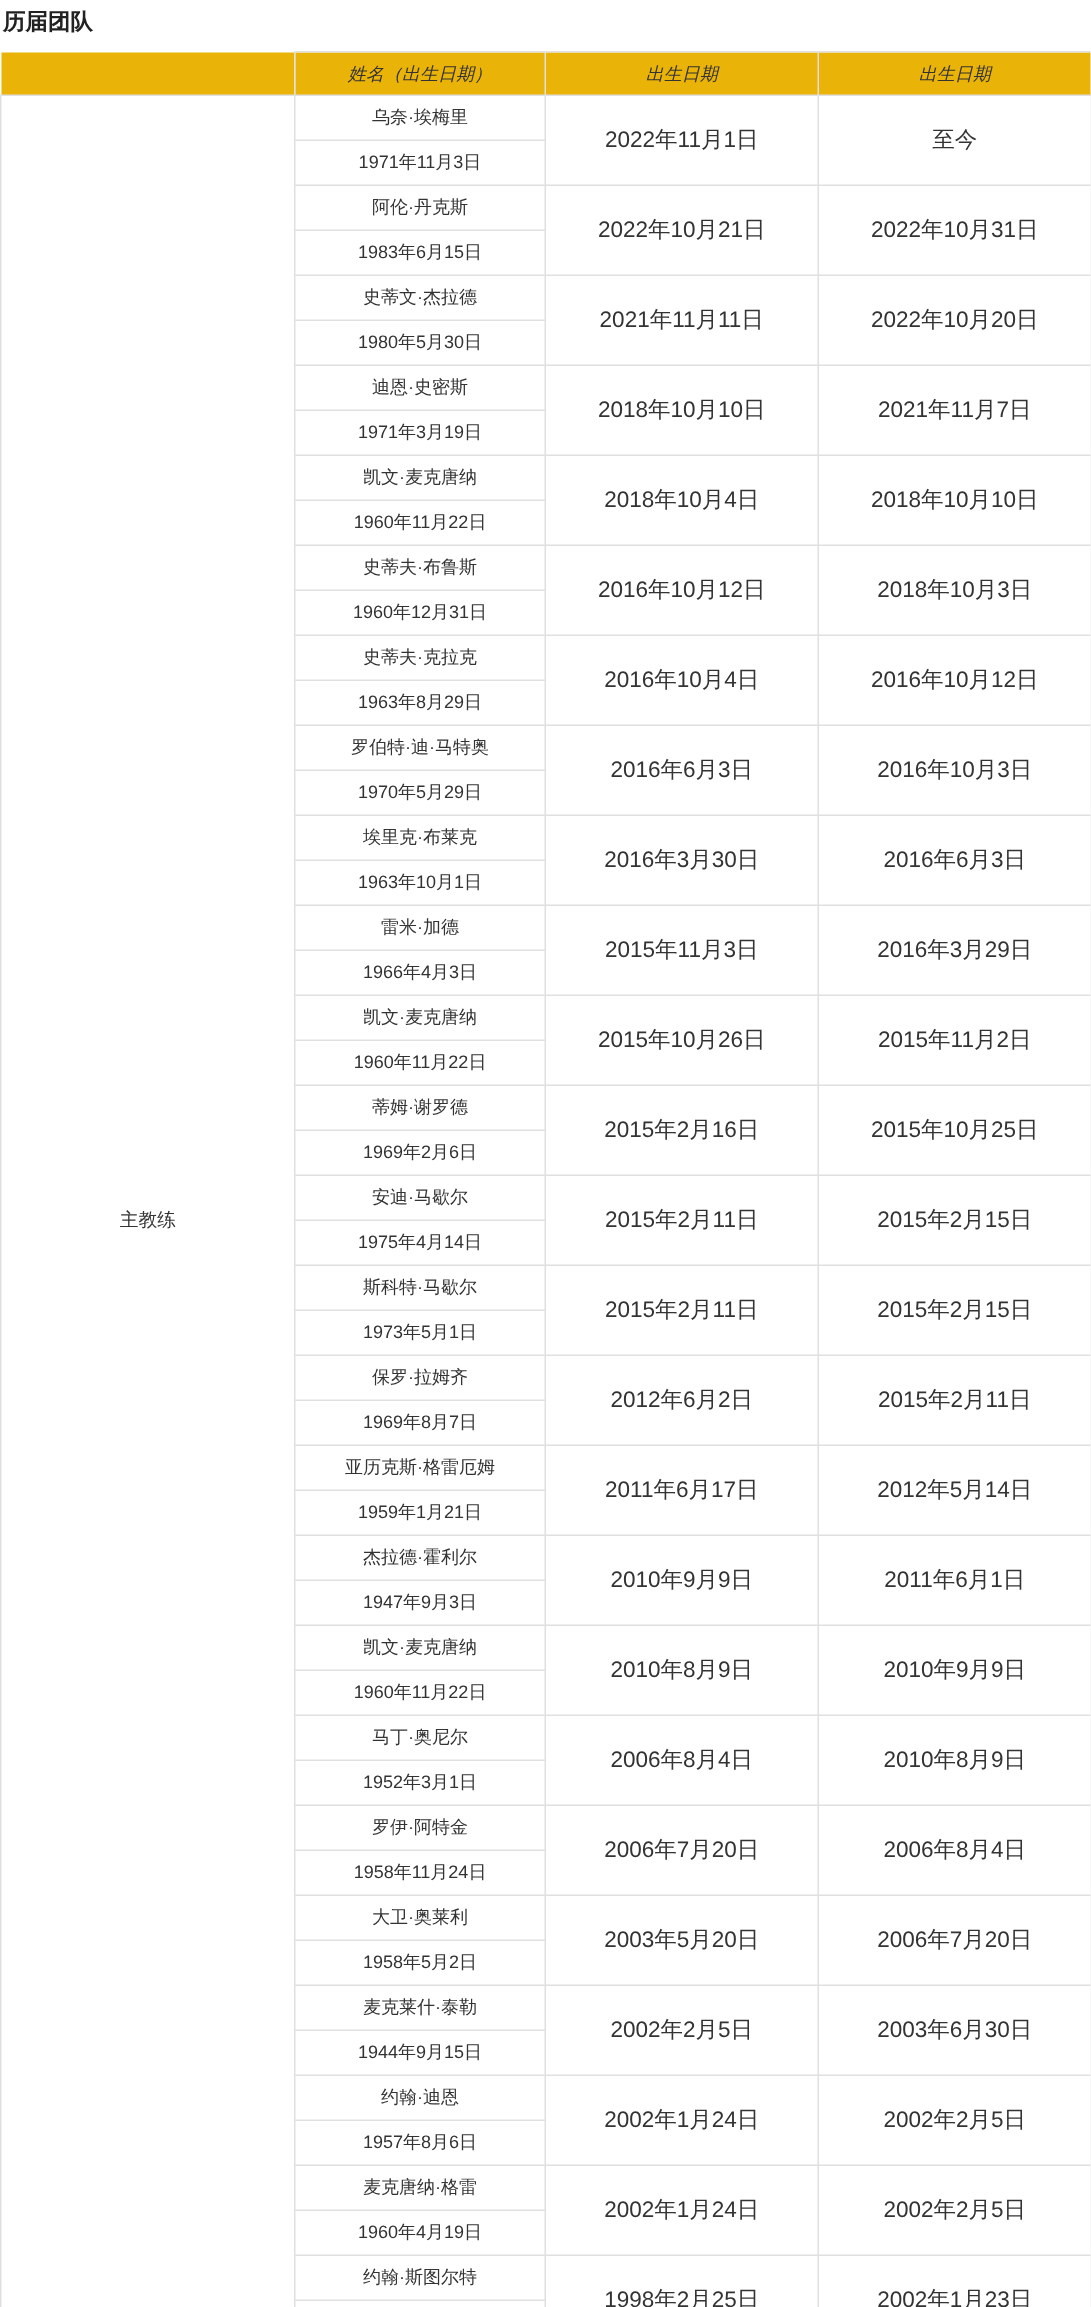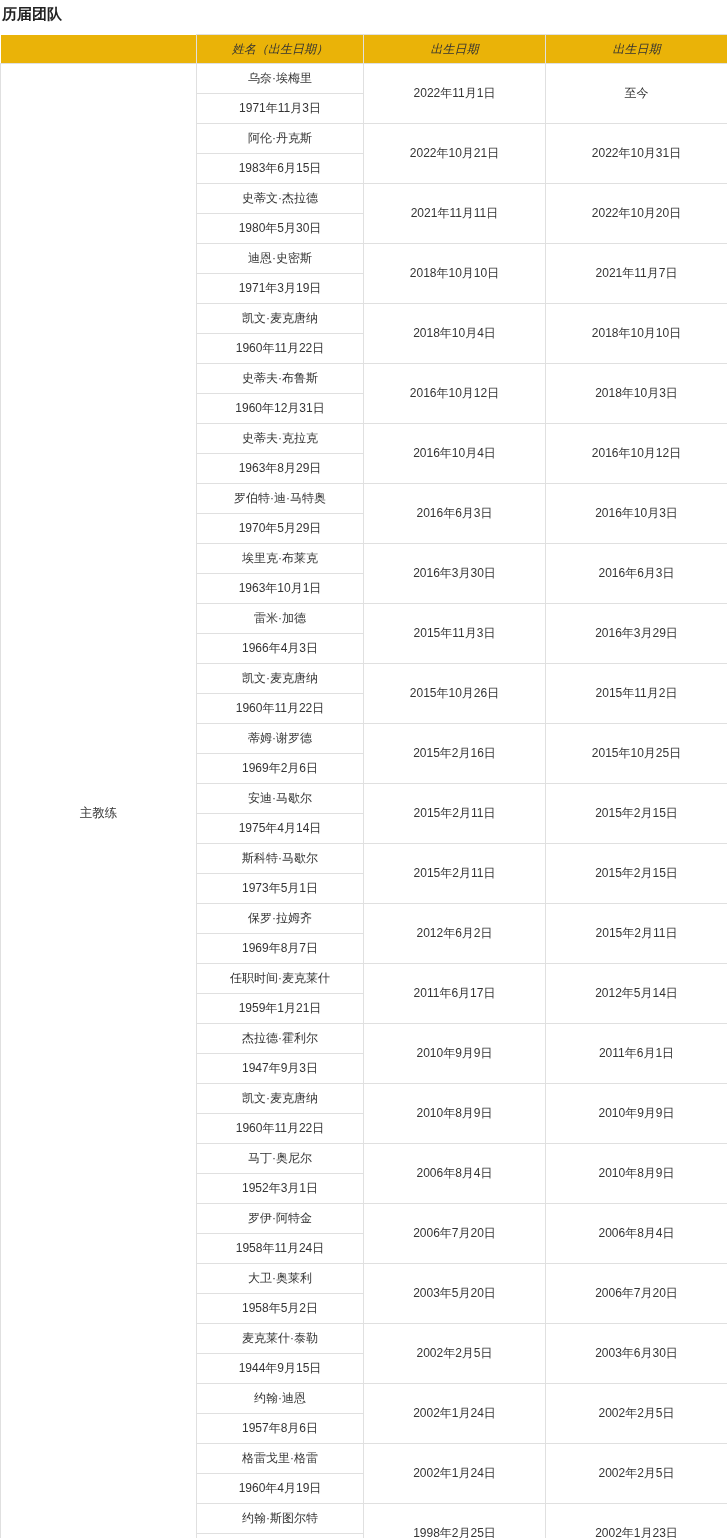--- a/index.html
+++ b/index.html
@@ -63,21 +63,21 @@
     color: #222222;
     font-size: 12.5px;
   }
   td.name {
     height: 29px;
     line-height: 29px;
     font-size: 12px;
     color: #333333;
   }
   td.date {
-    font-size: 12px;
+    font-size: 15px;
     color: #333333;
   }
 </style>
 </head>
 <body>
 
 <div class="page">
 
   <div class="page-title">历届团队</div>
 
@@ -212,21 +212,21 @@
         </tr>
         <tr>
           <td class="name">保罗·拉姆齐</td>
           <td class="date" rowspan="2">2012年6月2日</td>
           <td class="date" rowspan="2">2015年2月11日</td>
         </tr>
         <tr>
           <td class="name">1969年8月7日</td>
         </tr>
         <tr>
-          <td class="name">任职时间·麦克莱什</td>
+          <td class="name">亚历克斯·格雷厄姆</td>
           <td class="date" rowspan="2">2011年6月17日</td>
           <td class="date" rowspan="2">2012年5月14日</td>
         </tr>
         <tr>
           <td class="name">1959年1月21日</td>
         </tr>
         <tr>
           <td class="name">杰拉德·霍利尔</td>
           <td class="date" rowspan="2">2010年9月9日</td>
           <td class="date" rowspan="2">2011年6月1日</td>
@@ -276,21 +276,21 @@
         </tr>
         <tr>
           <td class="name">约翰·迪恩</td>
           <td class="date" rowspan="2">2002年1月24日</td>
           <td class="date" rowspan="2">2002年2月5日</td>
         </tr>
         <tr>
           <td class="name">1957年8月6日</td>
         </tr>
         <tr>
-          <td class="name">格雷戈里·格雷</td>
+          <td class="name">麦克唐纳·格雷</td>
           <td class="date" rowspan="2">2002年1月24日</td>
           <td class="date" rowspan="2">2002年2月5日</td>
         </tr>
         <tr>
           <td class="name">1960年4月19日</td>
         </tr>
         <tr>
           <td class="name">约翰·斯图尔特</td>
           <td class="date" rowspan="2">1998年2月25日</td>
           <td class="date" rowspan="2">2002年1月23日</td>

